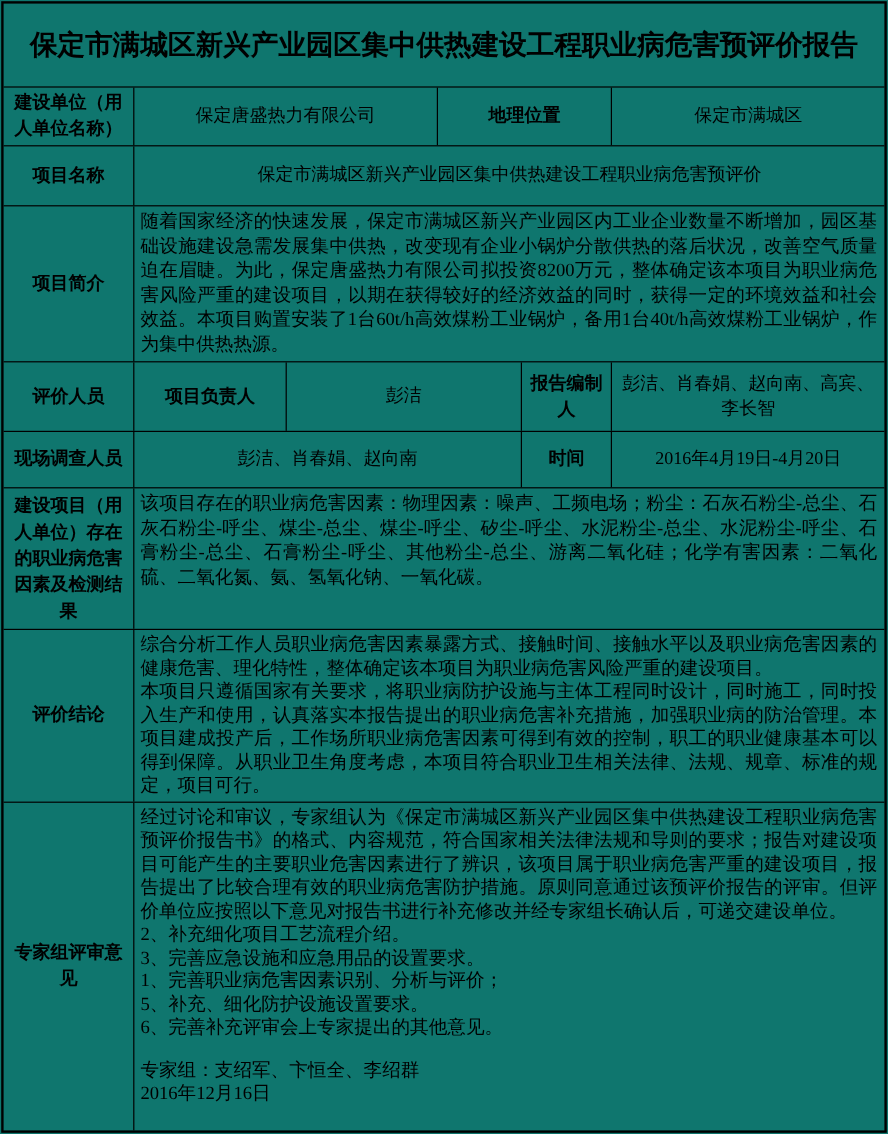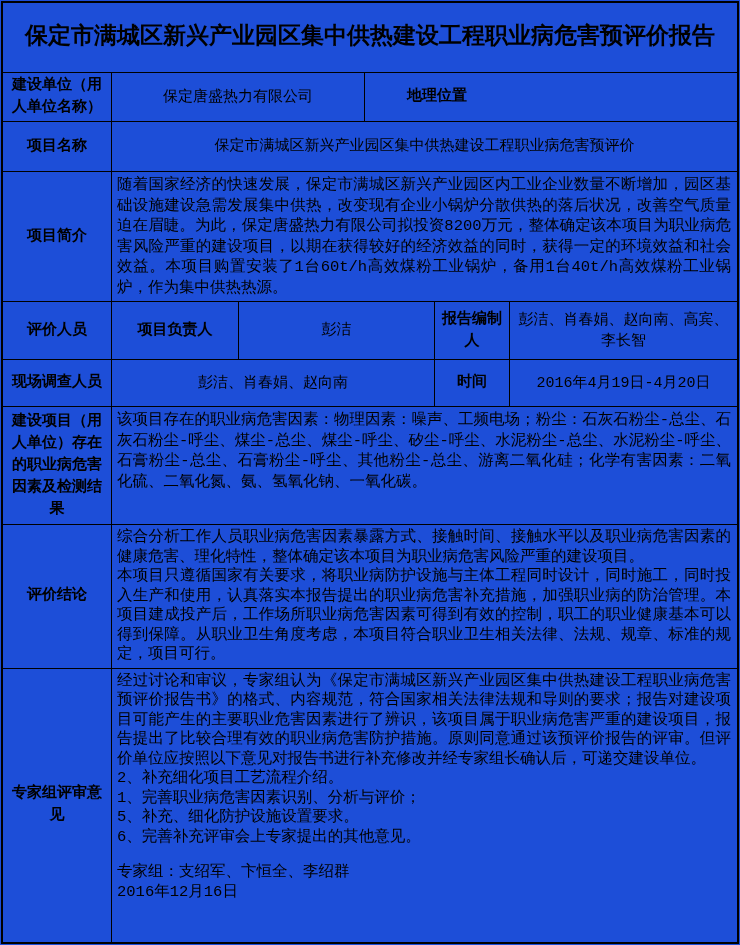--- a/index.html
+++ b/index.html
@@ -1,22 +1,22 @@
 <!DOCTYPE html>
 <html><head>
 <meta charset="utf-8">
 <style>
   html, body { margin: 0; padding: 0; background: #ffffff; }
   .page {
     width: 740px;
     height: 945px;
     box-sizing: border-box;
-    background: #1d4ed8;
+    background: #0f766e;
     color: #000000;
-    font-family: Liberation Mono, monospace;
+    font-family: Liberation Serif, serif;
     padding: 1px;
   }
   .doc {
     box-sizing: border-box;
     width: 738px;
     height: 943px;
     border: 2px solid #000000;
     display: flex;
     flex-direction: column;
   }
@@ -101,20 +101,21 @@
   <div class="doc">
 
     <div class="row title-row">
       <div class="doc-title">保定市满城区新兴产业园区集中供热建设工程职业病危害预评价报告</div>
     </div>
 
     <div class="row r-company">
       <div class="cell label-cell w-label">建设单位（用人单位名称）</div>
       <div class="cell value-cell w-253">保定唐盛热力有限公司</div>
       <div class="cell label-cell w-145">地理位置</div>
+      <div class="cell value-cell w-rest">保定市满城区</div>
     </div>
 
     <div class="row r-name">
       <div class="cell label-cell w-label">项目名称</div>
       <div class="cell value-cell w-rest">保定市满城区新兴产业园区集中供热建设工程职业病危害预评价</div>
     </div>
 
     <div class="row r-intro">
       <div class="cell label-cell w-label">项目简介</div>
       <div class="cell text-cell w-rest">随着国家经济的快速发展，保定市满城区新兴产业园区内工业企业数量不断增加，园区基础设施建设急需发展集中供热，改变现有企业小锅炉分散供热的落后状况，改善空气质量迫在眉睫。为此，保定唐盛热力有限公司拟投资8200万元，整体确定该本项目为职业病危害风险严重的建设项目，以期在获得较好的经济效益的同时，获得一定的环境效益和社会效益。本项目购置安装了1台60t/h高效煤粉工业锅炉，备用1台40t/h高效煤粉工业锅炉，作为集中供热热源。</div>
@@ -146,20 +147,21 @@
         <p>综合分析工作人员职业病危害因素暴露方式、接触时间、接触水平以及职业病危害因素的健康危害、理化特性，整体确定该本项目为职业病危害风险严重的建设项目。</p>
         <p>本项目只遵循国家有关要求，将职业病防护设施与主体工程同时设计，同时施工，同时投入生产和使用，认真落实本报告提出的职业病危害补充措施，加强职业病的防治管理。本项目建成投产后，工作场所职业病危害因素可得到有效的控制，职工的职业健康基本可以得到保障。从职业卫生角度考虑，本项目符合职业卫生相关法律、法规、规章、标准的规定，项目可行。</p>
       </div>
     </div>
 
     <div class="row r-expert">
       <div class="cell label-cell w-label">专家组评审意见</div>
       <div class="cell text-cell w-rest tight">
         <p>经过讨论和审议，专家组认为《保定市满城区新兴产业园区集中供热建设工程职业病危害预评价报告书》的格式、内容规范，符合国家相关法律法规和导则的要求；报告对建设项目可能产生的主要职业危害因素进行了辨识，该项目属于职业病危害严重的建设项目，报告提出了比较合理有效的职业病危害防护措施。原则同意通过该预评价报告的评审。但评价单位应按照以下意见对报告书进行补充修改并经专家组长确认后，可递交建设单位。</p>
         <span class="list-line">2、补充细化项目工艺流程介绍。</span>
+        <span class="list-line">3、完善应急设施和应急用品的设置要求。</span>
         <span class="list-line">1、完善职业病危害因素识别、分析与评价；</span>
         <span class="list-line">5、补充、细化防护设施设置要求。</span>
         <span class="list-line">6、完善补充评审会上专家提出的其他意见。</span>
         <div class="sig-block">
           <span class="sig-line">专家组：支绍军、卞恒全、李绍群</span>
           <span class="sig-line">2016年12月16日</span>
         </div>
       </div>
     </div>
 

